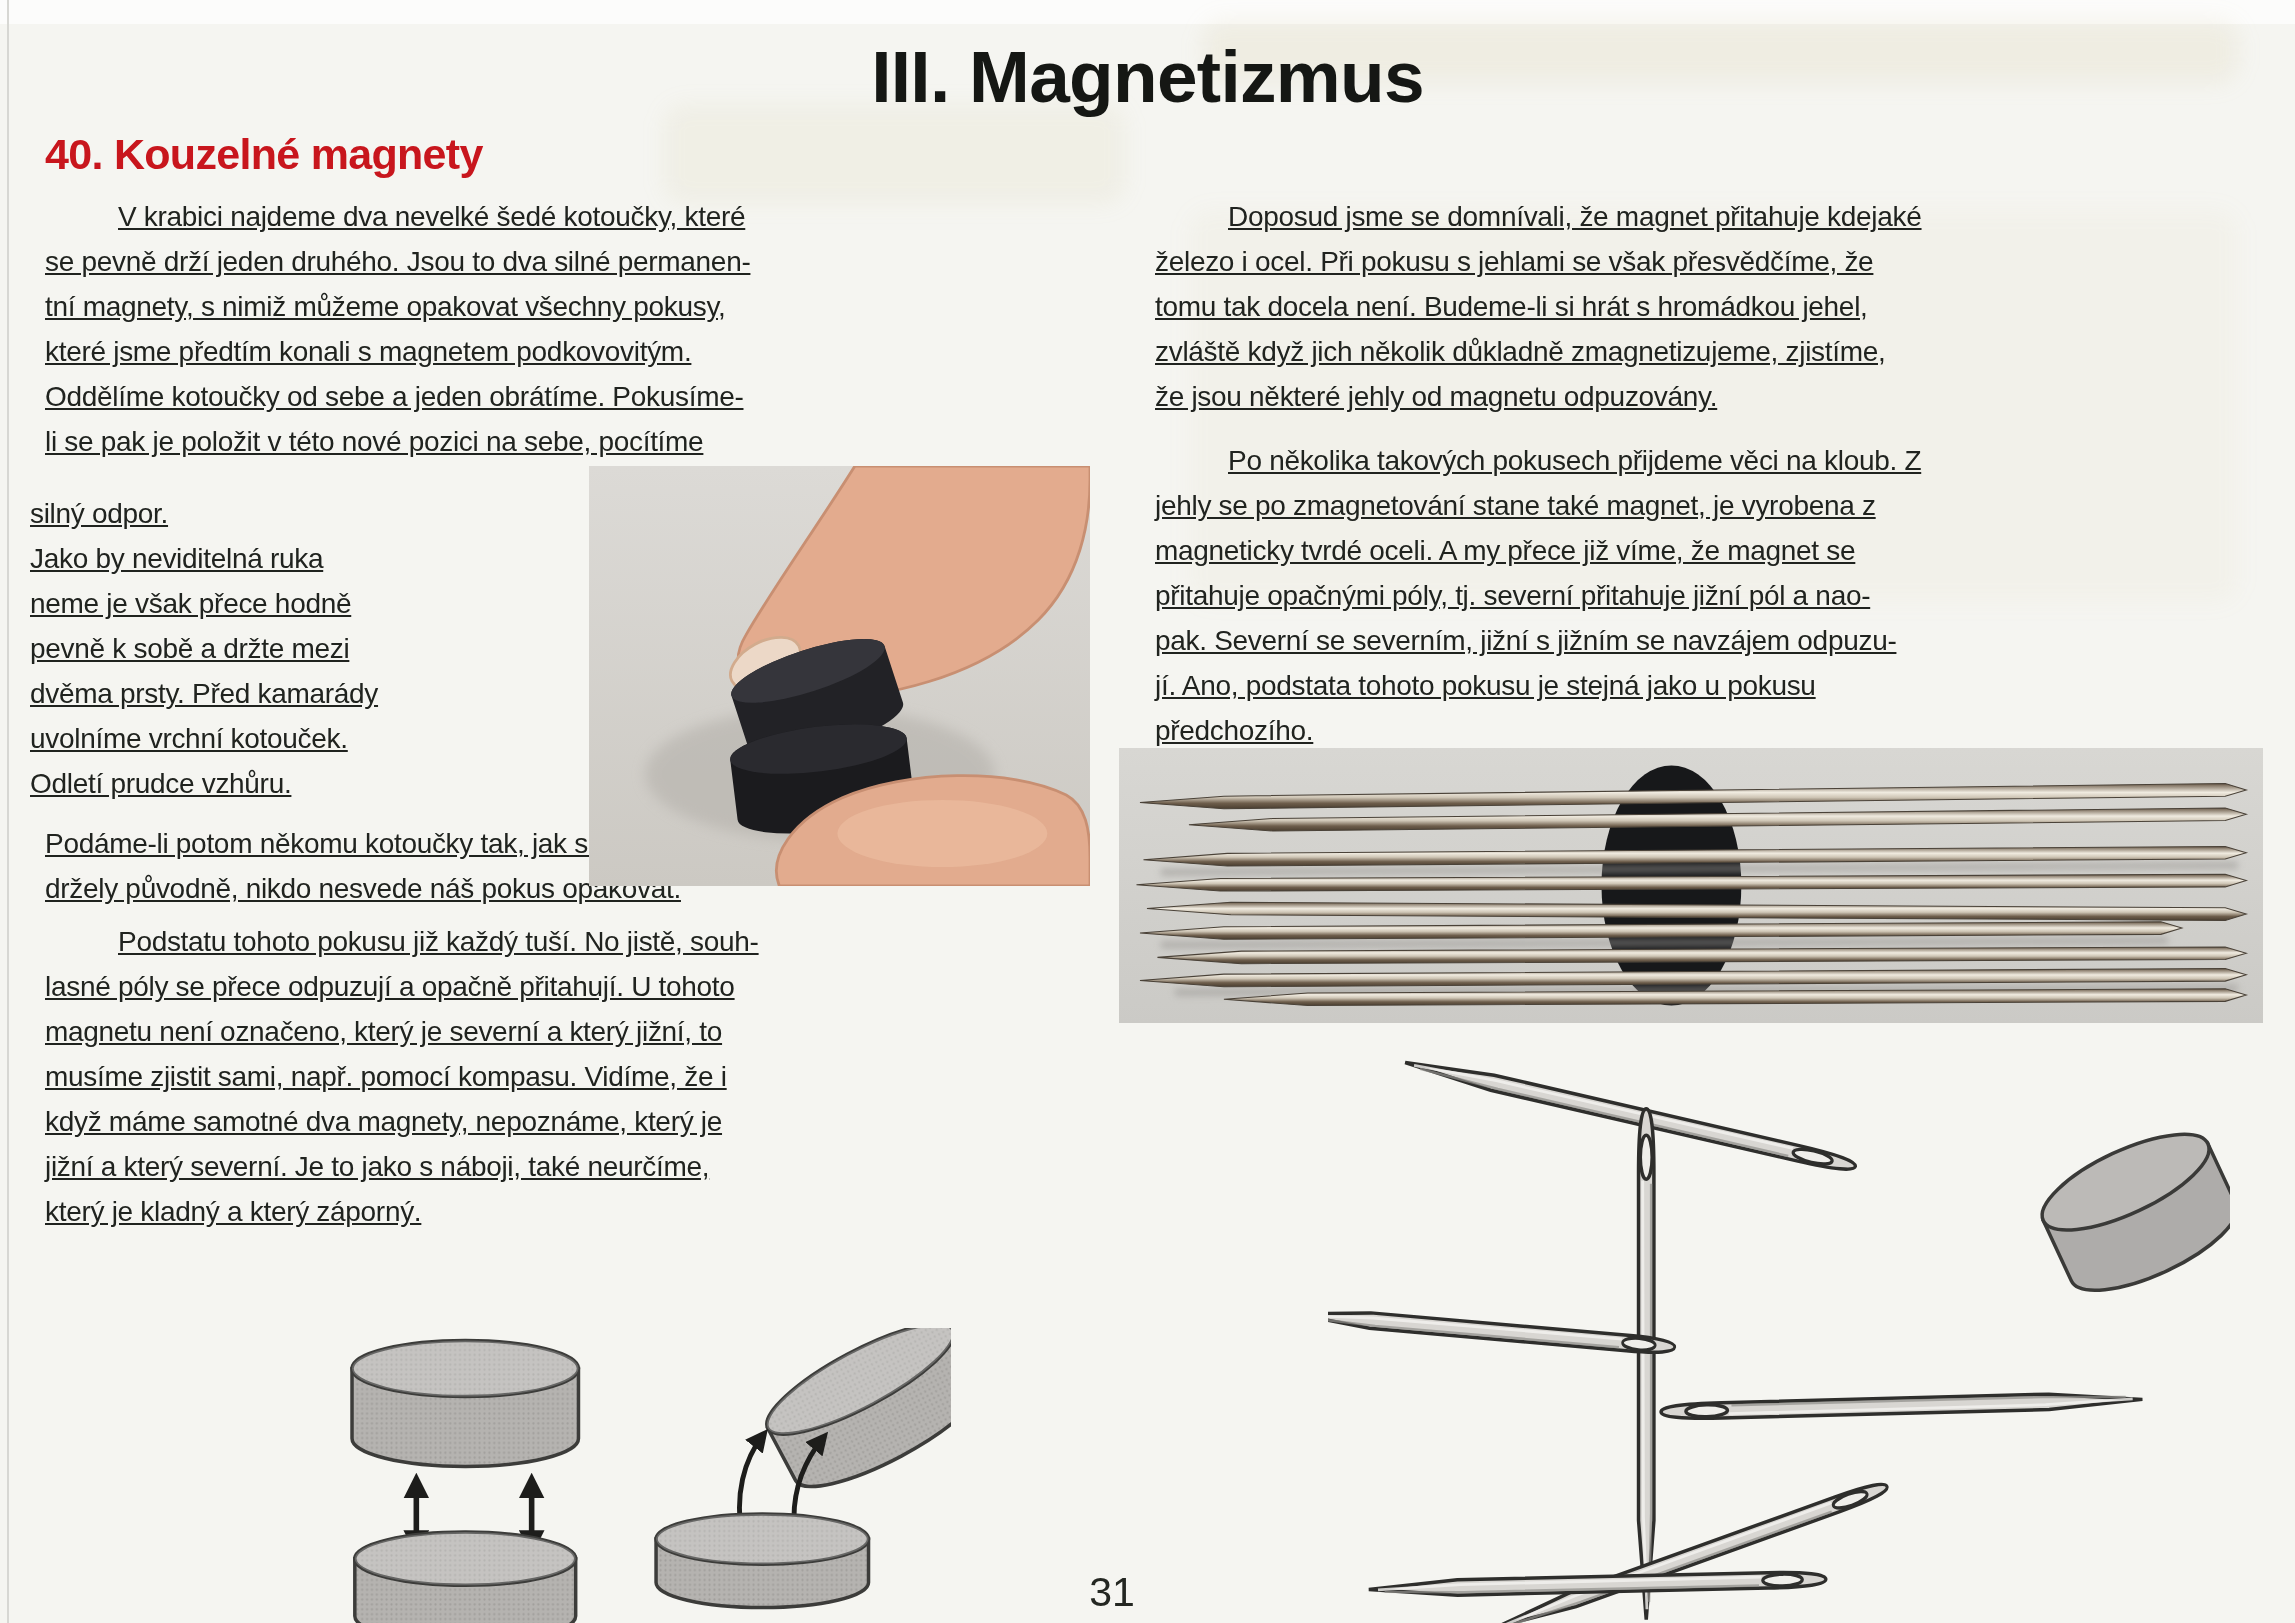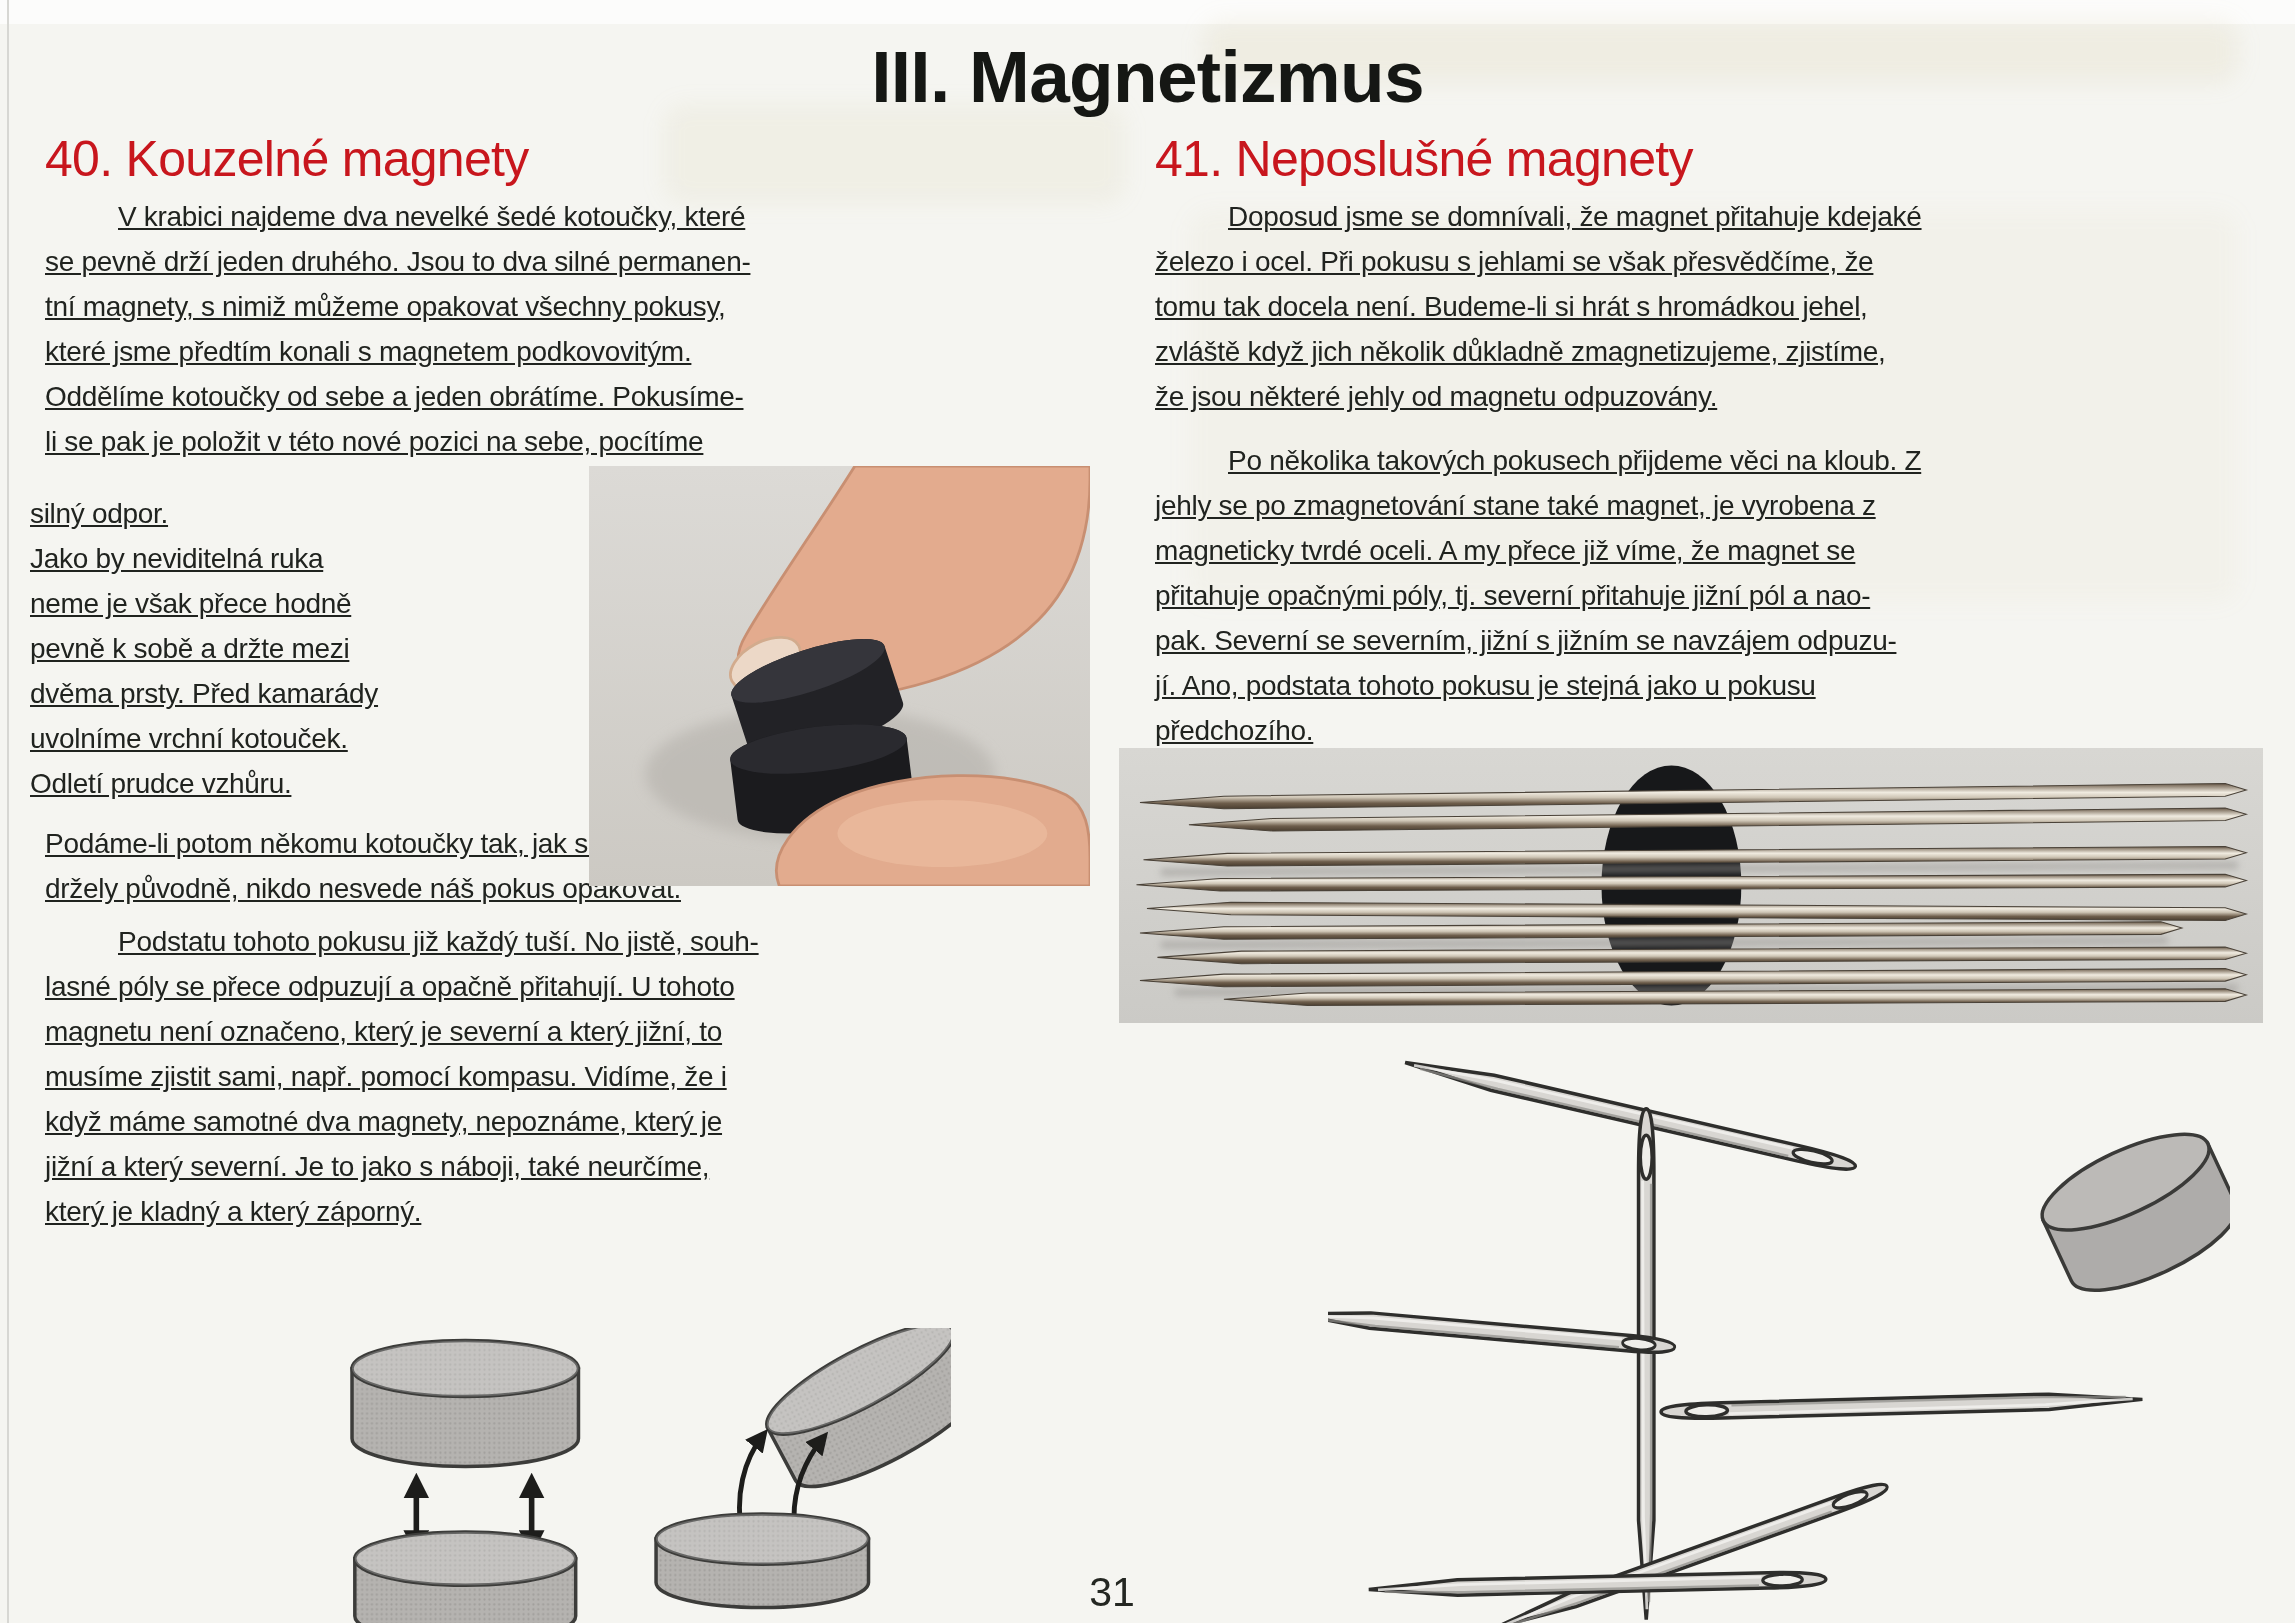--- a/index.html
+++ b/index.html
@@ -17,21 +17,21 @@
   .ghost-a{left:664px;top:105px;width:461px;height:98px;background:rgba(200,185,130,0.10);}
   .ghost-b{left:1203px;top:19.6px;width:1035px;height:63px;background:rgba(195,180,120,0.12);}
   .ghost-c{left:1189px;top:210px;width:1049px;height:392px;background:rgba(190,178,125,0.05);}
 
   .title{
     position:absolute;left:0;top:35px;width:2295px;margin:0;
     text-align:center;font-size:73px;font-weight:bold;color:#151714;
     letter-spacing:-0.7px;box-sizing:border-box;
   }
   .heading{
-    position:absolute;margin:0;font-size:50px;font-weight:normal;
+    position:absolute;margin:0;font-size:43px;font-weight:bold;
     color:#c8161d;letter-spacing:-0.7px;white-space:nowrap;
   }
   #heading-left{left:45px;top:130px;}
   #heading-right{left:1155px;top:130px;}
 
   .lines{position:absolute;font-size:28px;letter-spacing:-0.3px;text-decoration:underline;}
   .tline{height:45px;line-height:45px;white-space:nowrap;}
   .tline.indent{text-indent:73px;}
   #lp1{left:45px;top:194px;width:1080px;}
   #lnarrow{left:30px;top:463px;width:538px;margin-top:28px;}
@@ -60,21 +60,20 @@
 
   <div class="top-strip"></div>
   <div class="scan-edge"></div>
   <div class="ghost ghost-a"></div>
   <div class="ghost ghost-b"></div>
   <div class="ghost ghost-c"></div>
 
   <h1 class="title">III. Magnetizmus</h1>
 
   <h2 class="heading" id="heading-left">40. Kouzelné magnety</h2>
-  <h2 class="heading" id="heading-right">41. Neposlušné magnety</h2>
 
   <div class="lines" id="lp1">
       <div class="tline indent">V krabici najdeme dva nevelké šedé kotoučky, které</div>
       <div class="tline">se pevně drží jeden druhého. Jsou to dva silné permanen-</div>
       <div class="tline">tní magnety, s nimiž můžeme opakovat všechny pokusy,</div>
       <div class="tline">které jsme předtím konali s magnetem podkovovitým.</div>
       <div class="tline">Oddělíme kotoučky od sebe a jeden obrátíme. Pokusíme-</div>
       <div class="tline">li se pak je položit v této nové pozici na sebe, pocítíme</div>
     </div>
   <div class="lines" id="lnarrow">

